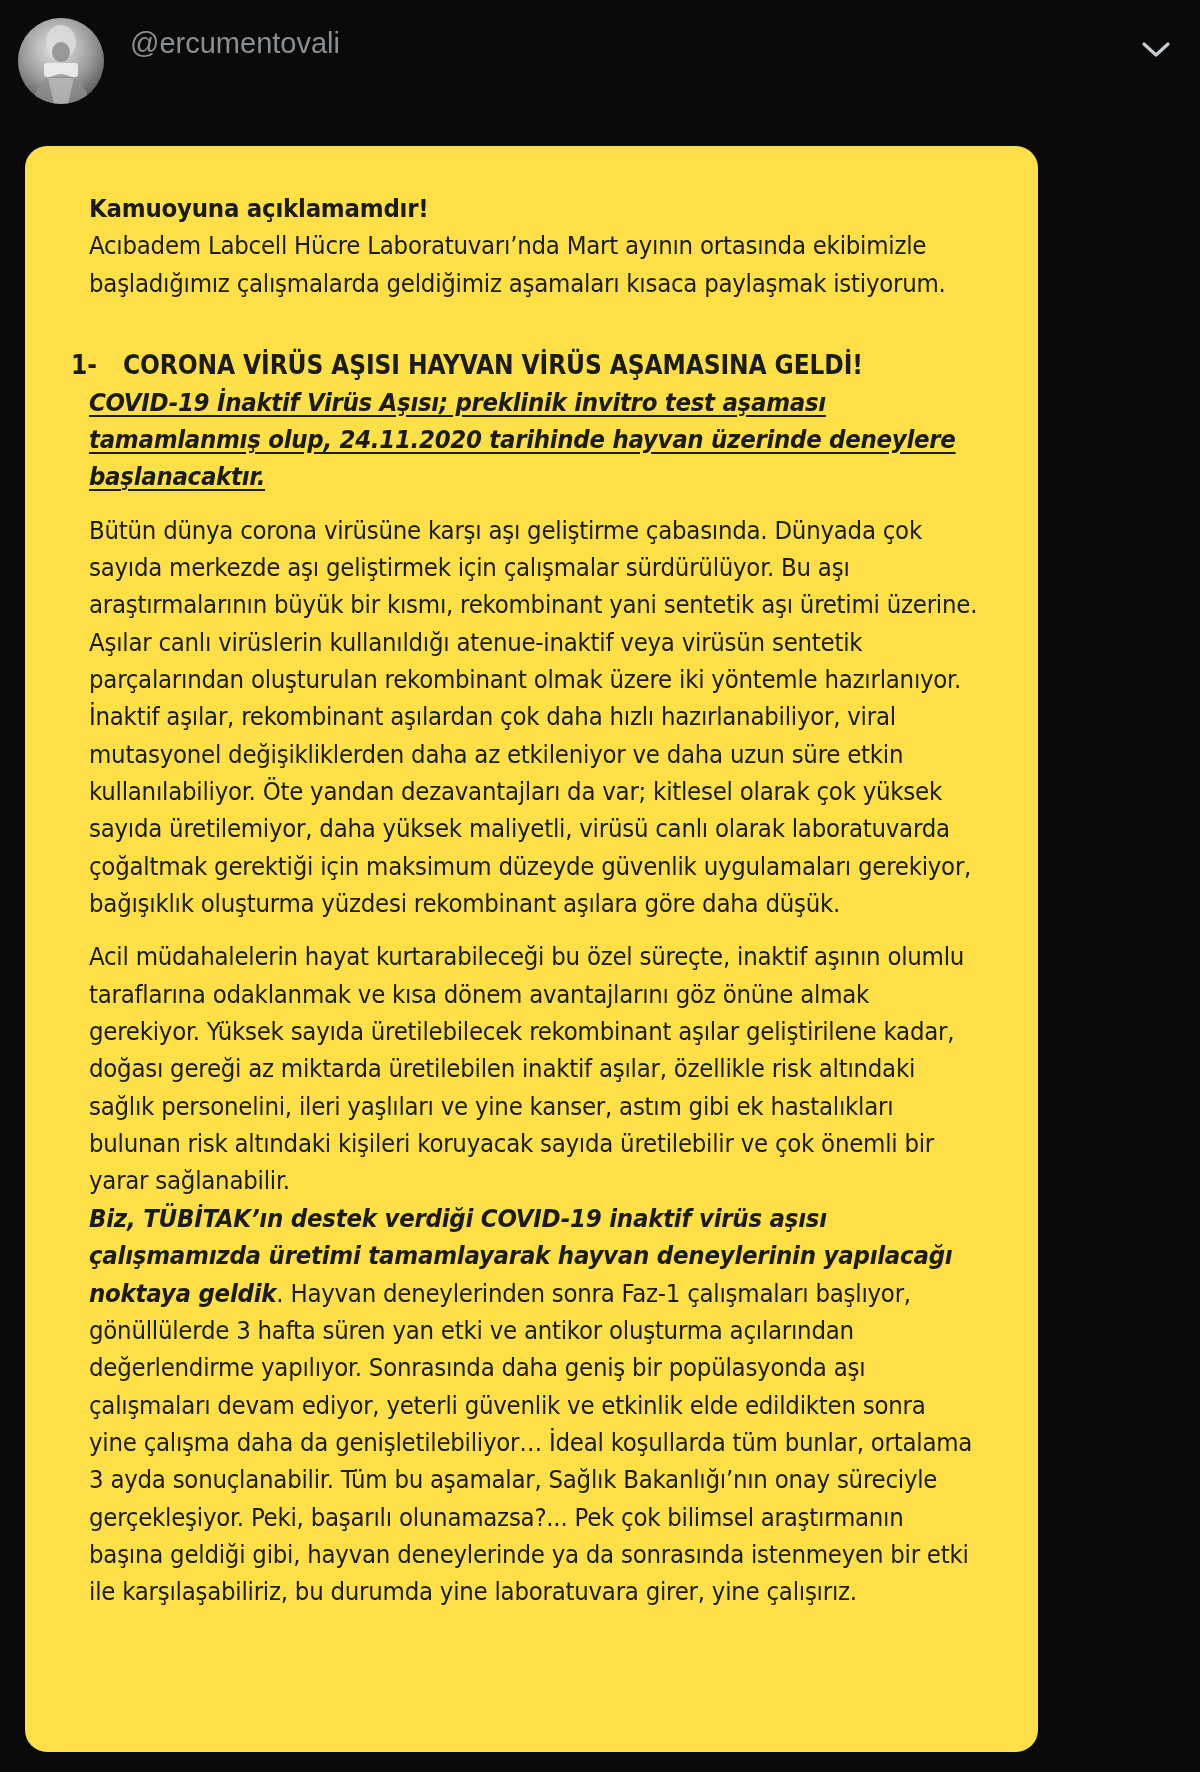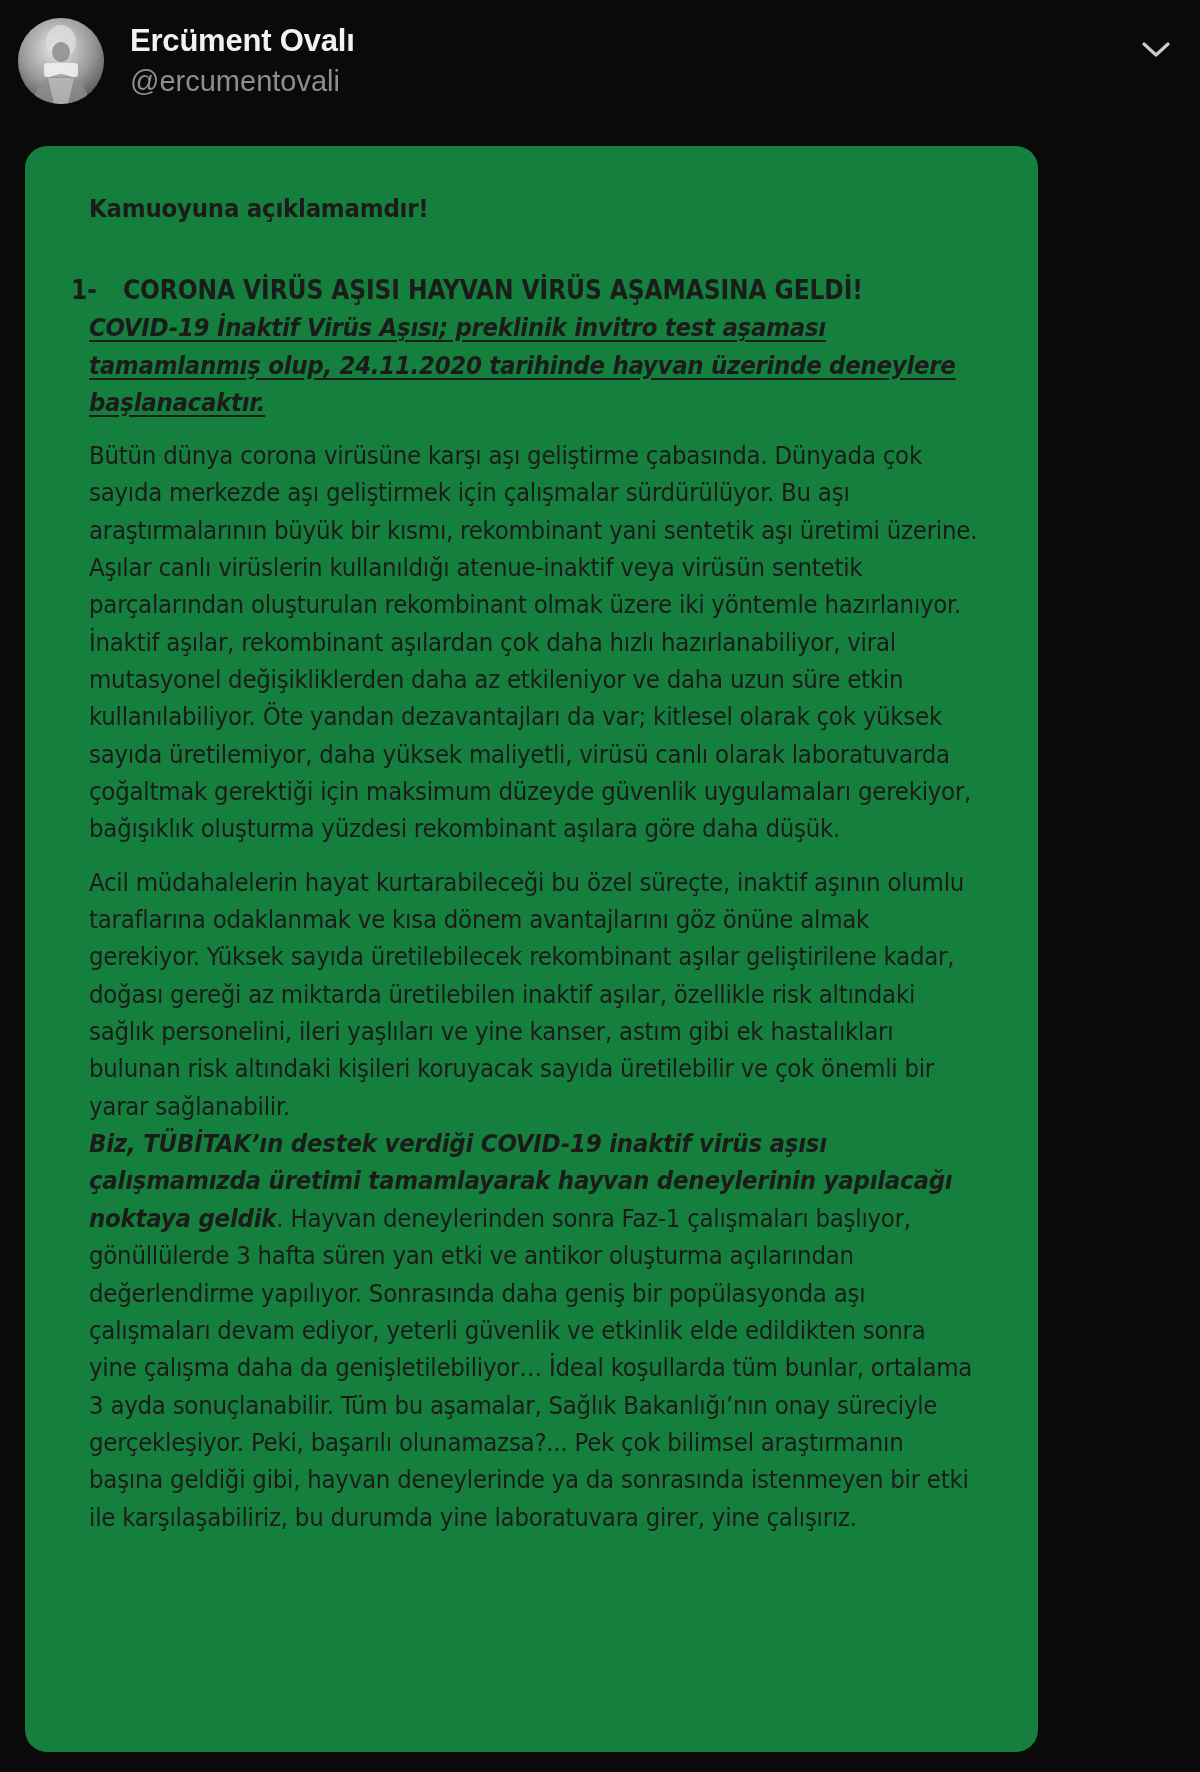--- a/index.html
+++ b/index.html
@@ -78,21 +78,21 @@
   }
   .chevron-btn svg { display: block; }
 
   
   .doc-card {
     position: absolute;
     left: 25px;
     top: 146px;
     width: 1013px;
     height: 1606px;
-    background: #15803d;
+    background: #fde047;
     border-radius: 22px;
     overflow: hidden;
   }
 
   .doc-inner {
     padding: 44px 60px 40px 64px;
     color: #1b1b1b;
     
     font-family: "DejaVu Sans Condensed", "Liberation Sans Narrow", "Liberation Sans", sans-serif;
     font-size: 25.5px;
@@ -185,36 +185,36 @@
         <rect width="86" height="86" fill="url(#ag)"></rect>
         <ellipse cx="43" cy="24" rx="15" ry="17" fill="#dcdcdc" opacity="0.85"></ellipse>
         <ellipse cx="43" cy="34" rx="9" ry="10" fill="#6d6d6d" opacity="0.6"></ellipse>
         <rect x="26" y="45" width="34" height="14" rx="3" fill="#f0f0f0" opacity="0.9"></rect>
         <path d="M14 86 Q20 58 43 56 Q66 58 72 86 Z" fill="#8e8e8e" opacity="0.75"></path>
         <path d="M30 60 L36 86 L50 86 L56 60 Z" fill="#cfcfcf" opacity="0.55"></path>
       </svg>
     </div>
 
     <div class="name-block">
-      <div class="display-name">Ercüment Ovalı</div>
       <div class="handle">@ercumentovali</div>
     </div>
 
     <div class="chevron-btn">
       <svg width="30" height="20" viewBox="0 0 30 20">
         <path d="M3 4 L15 15 L27 4" fill="none" stroke="#c8cdd2" stroke-width="3.2" stroke-linecap="round" stroke-linejoin="round"></path>
       </svg>
     </div>
   </div>
 
   <div class="doc-card">
     <div class="doc-inner">
 
       <p class="lead-bold">Kamuoyuna açıklamamdır!</p>
 
+      <p class="lead-body">Acıbadem Labcell Hücre Laboratuvarı’nda Mart ayının ortasında ekibimizle başladığımız çalışmalarda geldiğimiz aşamaları kısaca paylaşmak istiyorum.</p>
 
       <div class="numbered-heading">
         <span class="num">1-</span>
         <span class="htext">CORONA VİRÜS AŞISI HAYVAN VİRÜS AŞAMASINA GELDİ!</span>
       </div>
 
       <p class="italic-underline">COVID-19 İnaktif Virüs Aşısı; preklinik invitro test aşaması tamamlanmış olup, 24.11.2020 tarihinde hayvan üzerinde deneylere başlanacaktır.</p>
 
       <p class="body-para tight">Bütün dünya corona virüsüne karşı aşı geliştirme çabasında. Dünyada çok sayıda merkezde aşı geliştirmek için çalışmalar sürdürülüyor. Bu aşı araştırmalarının büyük bir kısmı, rekombinant yani sentetik aşı üretimi üzerine. Aşılar canlı virüslerin kullanıldığı atenue-inaktif veya virüsün sentetik parçalarından oluşturulan rekombinant olmak üzere iki yöntemle hazırlanıyor. İnaktif aşılar, rekombinant aşılardan çok daha hızlı hazırlanabiliyor, viral mutasyonel değişikliklerden daha az etkileniyor ve daha uzun süre etkin kullanılabiliyor. Öte yandan dezavantajları da var; kitlesel olarak çok yüksek sayıda üretilemiyor, daha yüksek maliyetli, virüsü canlı olarak laboratuvarda çoğaltmak gerektiği için maksimum düzeyde güvenlik uygulamaları gerekiyor, bağışıklık oluşturma yüzdesi rekombinant aşılara göre daha düşük.</p>
 

